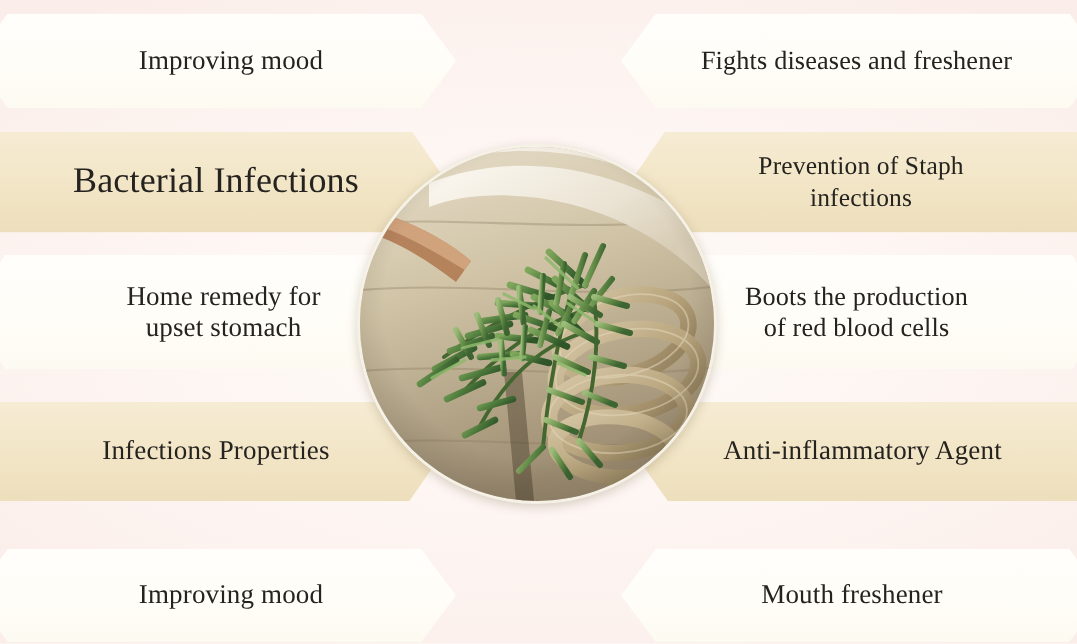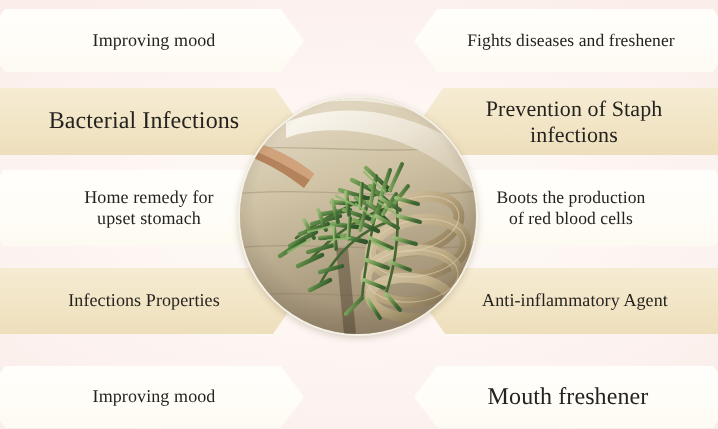--- a/index.html
+++ b/index.html
@@ -70,42 +70,42 @@
     <div class="txt" style="font-size:18px;padding-left:48px;">Improving mood</div>
   </div>
   <div class="banner b-white" style="left:414px;top:9px;width:322px;height:63px;">
     <div class="txt" style="font-size:17.5px;padding-right:34px;">Fights diseases and freshener</div>
   </div>
 
   <div class="banner b-tan" style="left:-24px;top:88px;width:322px;height:67px;">
     <div class="txt" style="font-size:24px;padding-left:40px;">Bacterial Infections</div>
   </div>
   <div class="banner b-tan" style="left:420px;top:88px;width:322px;height:67px;">
-    <div class="txt" style="font-size:22px;padding-right:40px;">Prevention of Staph<br>infections</div>
+    <div class="txt" style="font-size:17px;padding-right:40px;">Prevention of Staph<br>infections</div>
   </div>
 
   <div class="banner b-white" style="left:-20px;top:170px;width:322px;height:76px;">
     <div class="txt" style="font-size:18px;padding-left:42px;">Home remedy for<br>upset stomach</div>
   </div>
   <div class="banner b-white" style="left:416px;top:170px;width:322px;height:76px;">
     <div class="txt" style="font-size:17.5px;padding-right:38px;text-align:center;">Boots the production<br>of red blood cells</div>
   </div>
 
   <div class="banner b-tan" style="left:-26px;top:268px;width:322px;height:66px;">
     <div class="txt" style="font-size:18px;padding-left:44px;">Infections Properties</div>
   </div>
   <div class="banner b-tan" style="left:422px;top:268px;width:322px;height:66px;">
     <div class="txt" style="font-size:18px;padding-right:42px;">Anti-inflammatory Agent</div>
   </div>
 
   <div class="banner b-white" style="left:-18px;top:366px;width:322px;height:62px;">
     <div class="txt" style="font-size:18px;padding-left:48px;">Improving mood</div>
   </div>
   <div class="banner b-white" style="left:414px;top:366px;width:322px;height:62px;">
-    <div class="txt" style="font-size:24px;padding-right:40px;">Mouth freshener</div>
+    <div class="txt" style="font-size:18px;padding-right:40px;">Mouth freshener</div>
   </div>
 
   <div id="photo">
     <svg viewBox="0 0 236 236" xmlns="http://www.w3.org/2000/svg" aria-hidden="true">
       <defs>
         <linearGradient id="board" x1="0" y1="0" x2="0.3" y2="1">
           <stop offset="0%" stop-color="#e8dfcb"></stop>
           <stop offset="45%" stop-color="#cfc2a4"></stop>
           <stop offset="100%" stop-color="#9d8d72"></stop>
         </linearGradient>

